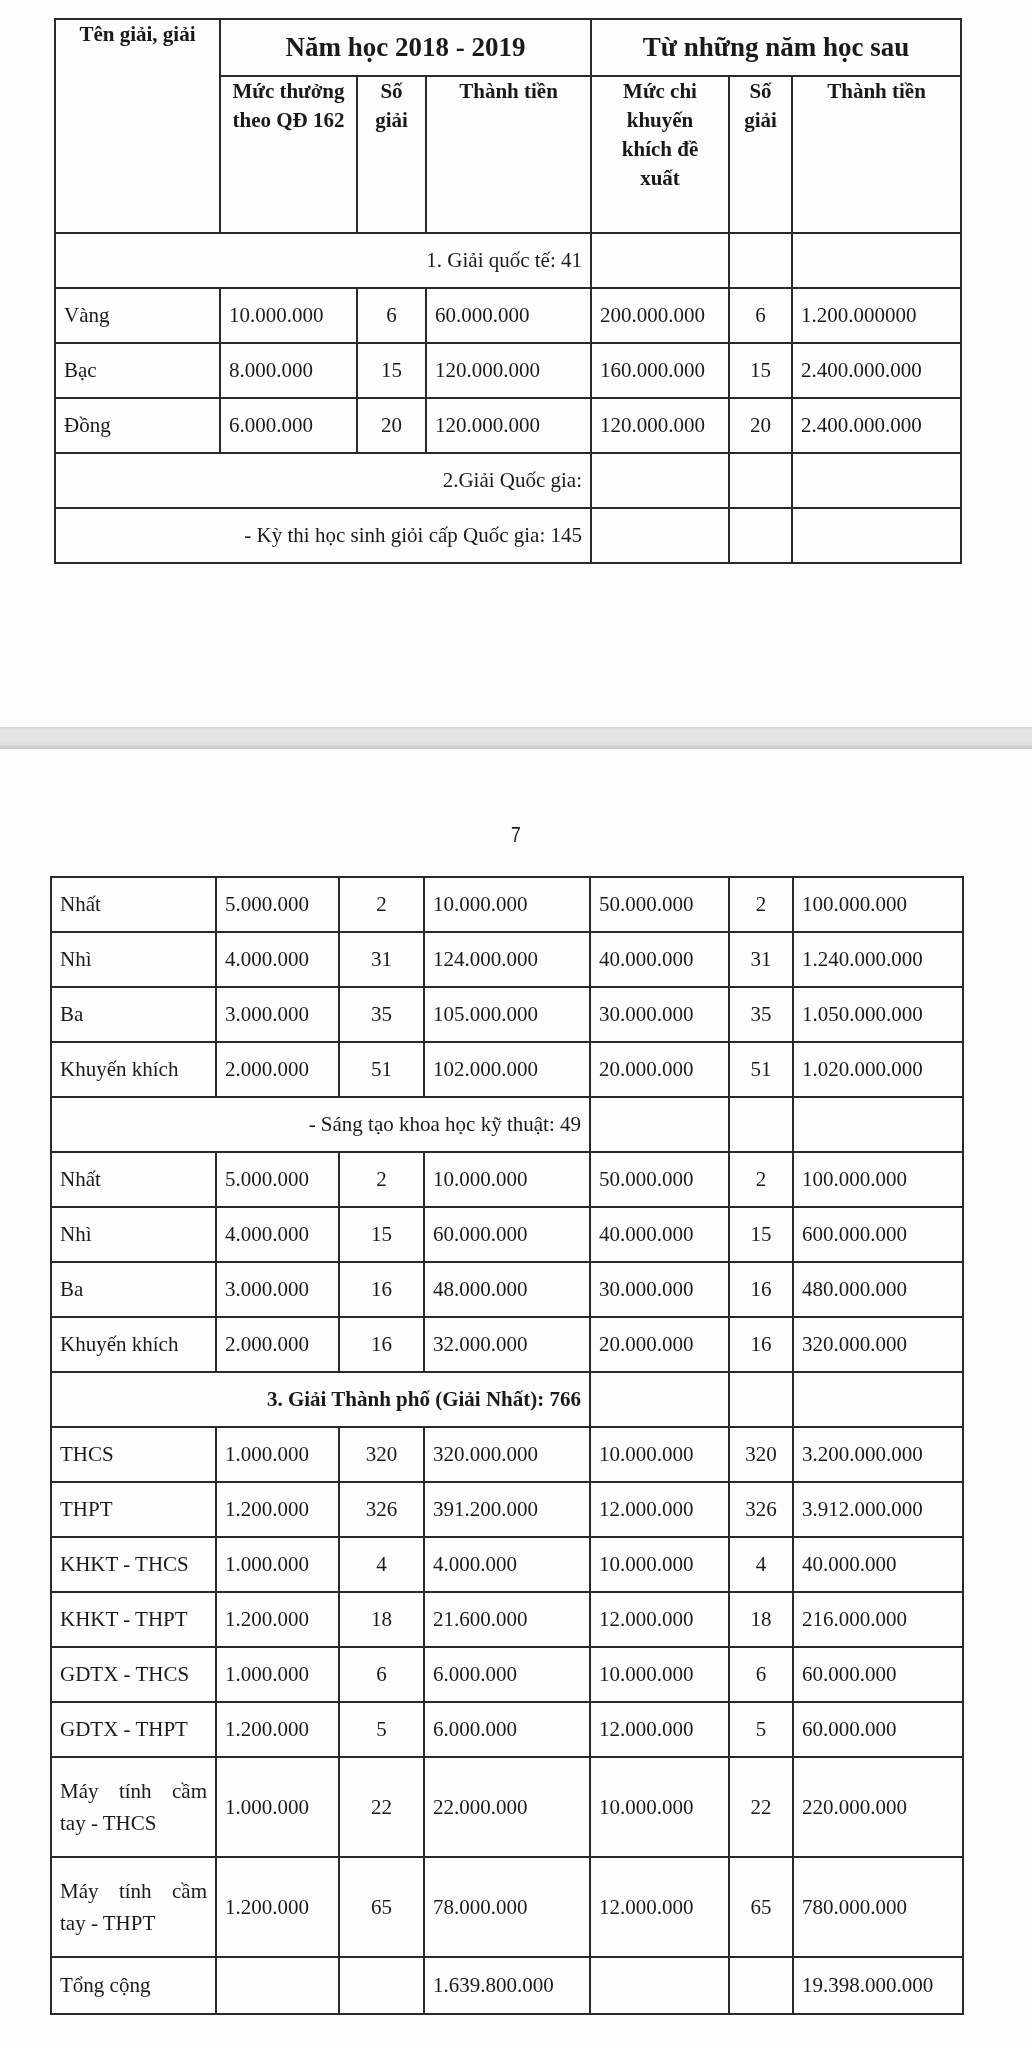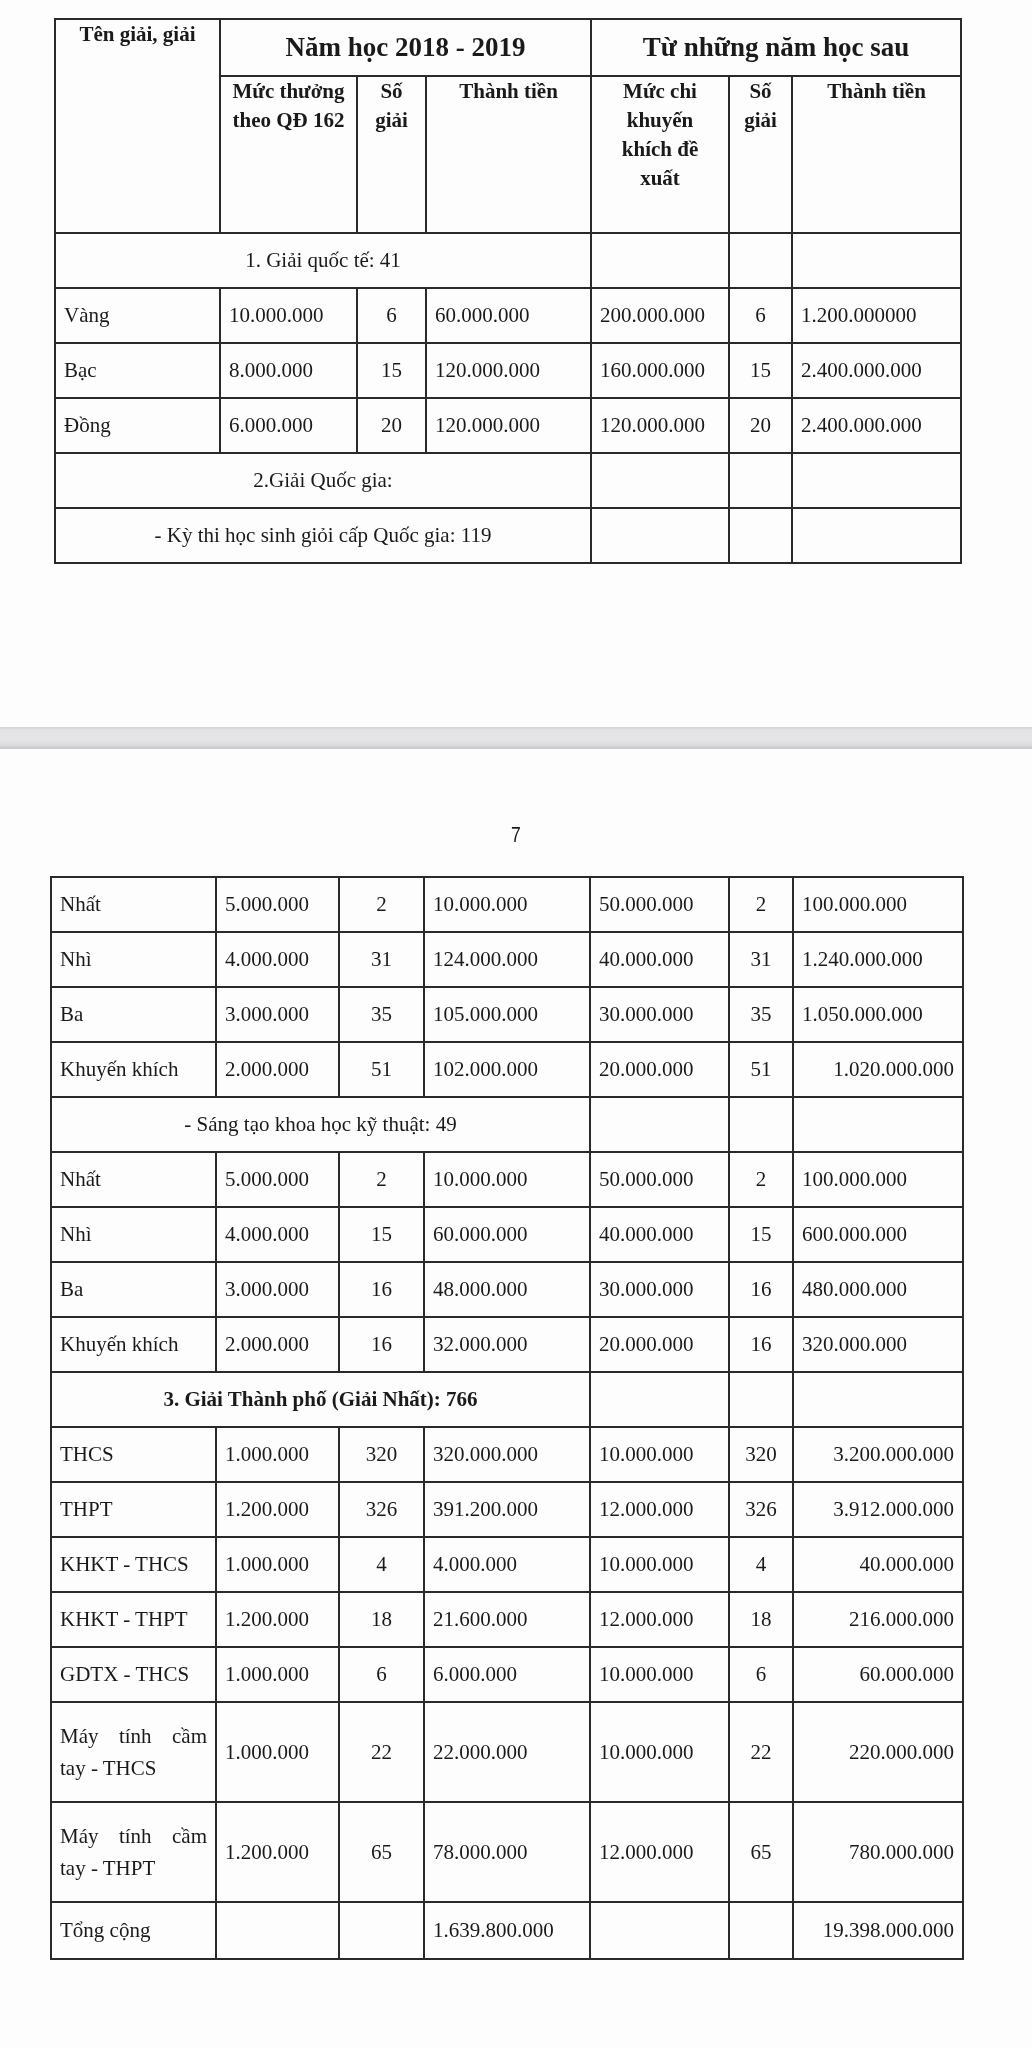--- a/index.html
+++ b/index.html
@@ -20,22 +20,22 @@
   }
   #t1 { left: 54px; top: 18px; width: 906px; }
   #t2 { left: 50px; top: 876px; width: 912px; }
   th { font-weight: bold; text-align: center; vertical-align: top !important; line-height: 29px; }
   th.grp { height: 55px; vertical-align: middle !important; font-size: 27px; }
   th.sub { height: 155px; padding-top: 14px; }
   th.name-h { vertical-align: top !important; padding-top: 14px; }
   td { height: 53px; }
   td.num { text-align: left; }
   td.cnt { text-align: center; }
-  td.tot { text-align: right; }
-  td.section { text-align: center; border-radius: 19px; }
+  td.tot { text-align: left; }
+  td.section { text-align: right; border-radius: 19px; }
   td.section.bold { font-weight: bold; }
   td.multi { line-height: 32px; padding-top: 4px; padding-bottom: 4px; vertical-align: top; text-align: justify; }
   td.multi-val { vertical-align: top; padding-top: 8px; }
   tr.two td { height: 98px; }
   tr.total td { font-weight: normal; height: 55px; }
   .page-gap {
     position: absolute; left: 0; top: 727px; width: 1032px; height: 22px;
     background: linear-gradient(#d2d2d6 0px, #e3e3e6 3px, #e6e6e8 12px, #dcdcde 18px, #c9c9cc 21px);
   }
   .page-num {
@@ -107,21 +107,21 @@
         <td class="cnt">20</td>
         <td class="num">2.400.000.000</td>
       </tr>
       <tr>
         <td class="section" colspan="4">2.Giải Quốc gia:</td>
         <td></td>
         <td></td>
         <td></td>
       </tr>
       <tr>
-        <td class="section" colspan="4">- Kỳ thi học sinh giỏi cấp Quốc gia: 119</td>
+        <td class="section" colspan="4">- Kỳ thi học sinh giỏi cấp Quốc gia: 145</td>
         <td></td>
         <td></td>
         <td></td>
       </tr>
     </tbody>
 </table>
 
 <div class="page-gap"></div>
 
 <div class="page-num">7</div>
@@ -259,20 +259,29 @@
       </tr>
       <tr>
         <td>GDTX - THCS</td>
         <td class="num">1.000.000</td>
         <td class="cnt">6</td>
         <td class="num">6.000.000</td>
         <td class="num">10.000.000</td>
         <td class="cnt">6</td>
         <td class="tot">60.000.000</td>
       </tr>
+      <tr>
+        <td>GDTX - THPT</td>
+        <td class="num">1.200.000</td>
+        <td class="cnt">5</td>
+        <td class="num">6.000.000</td>
+        <td class="num">12.000.000</td>
+        <td class="cnt">5</td>
+        <td class="tot">60.000.000</td>
+      </tr>
       <tr class="two">
         <td class="multi">Máy tính cầm tay - THCS</td>
         <td class="num multi-val">1.000.000</td>
         <td class="cnt multi-val">22</td>
         <td class="num multi-val">22.000.000</td>
         <td class="num multi-val">10.000.000</td>
         <td class="cnt multi-val">22</td>
         <td class="tot multi-val">220.000.000</td>
       </tr>
       <tr class="two">

